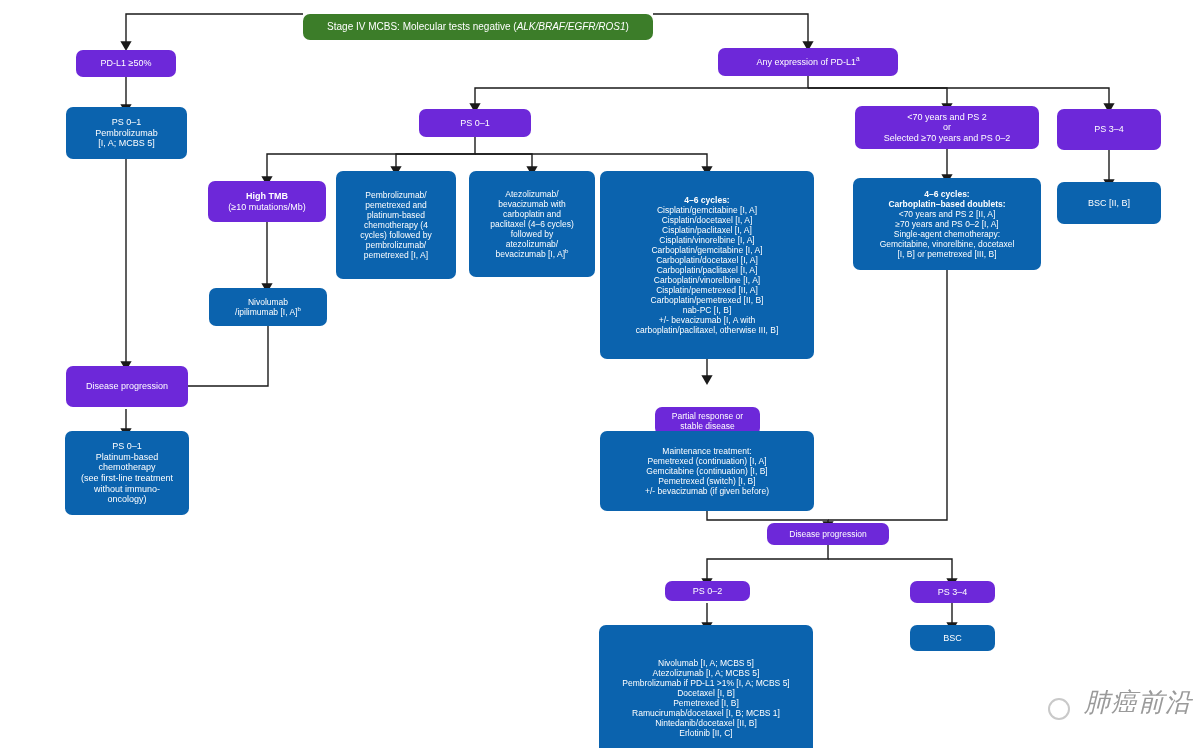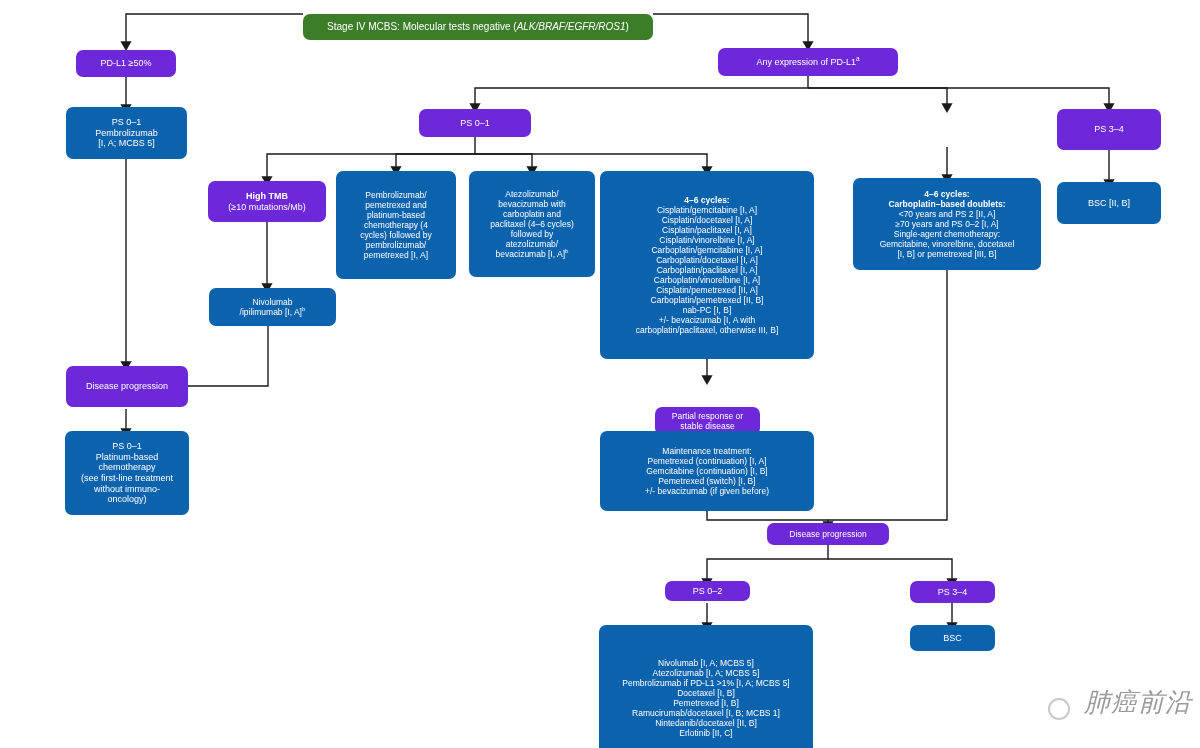--- a/index.html
+++ b/index.html
@@ -121,21 +121,21 @@
   <div class="node blue f85" style="left:336px;top:171px;width:120px;height:108px;">
     <span class="txt">Pembrolizumab/
 pemetrexed and
 platinum-based
 chemotherapy (4
 cycles) followed by
 pembrolizumab/
 pemetrexed [I, A]</span>
   </div>
 
-  <div class="node blue f85" style="left:209px;top:288px;width:127px;height:38px;">
+  <div class="node blue f85" style="left:209px;top:288px;width:118px;height:38px;">
     <span class="txt"><span>Nivolumab
 /ipilimumab [I, A]</span><sup>b</sup></span>
   </div>
 
   <div class="node blue f85" style="left:469px;top:171px;width:126px;height:106px;">
     <span class="txt"><span>Atezolizumab/
 bevacizumab with
 carboplatin and
 paclitaxel (4–6 cycles)
 followed by
@@ -153,20 +153,25 @@
 Carboplatin/docetaxel [I, A]
 Carboplatin/paclitaxel [I, A]
 Carboplatin/vinorelbine [I, A]
 Cisplatin/pemetrexed [II, A]
 Carboplatin/pemetrexed [II, B]
 nab-PC [I, B]
 +/- bevacizumab [I, A with
 carboplatin/paclitaxel, otherwise III, B]</span>
   </div>
 
+  <div class="node orange f9" style="left:855px;top:106px;width:184px;height:43px;">
+    <span class="txt">&lt;70 years and PS 2
+or
+Selected ≥70 years and PS 0–2</span>
+  </div>
 
   <div class="node orange f9" style="left:1057px;top:109px;width:104px;height:41px;">
     <span class="txt">PS 3–4</span>
   </div>
 
   <div class="node blue f85" style="left:853px;top:178px;width:188px;height:92px;flex-direction:column;justify-content:center;">
     <span class="txt bold">4–6 cycles:</span>
     <span class="txt bold">Carboplatin–based doublets:</span>
     <span class="txt" id="carbo-lines">&lt;70 years and PS 2 [II, A]
 ≥70 years and PS 0–2 [I, A]

